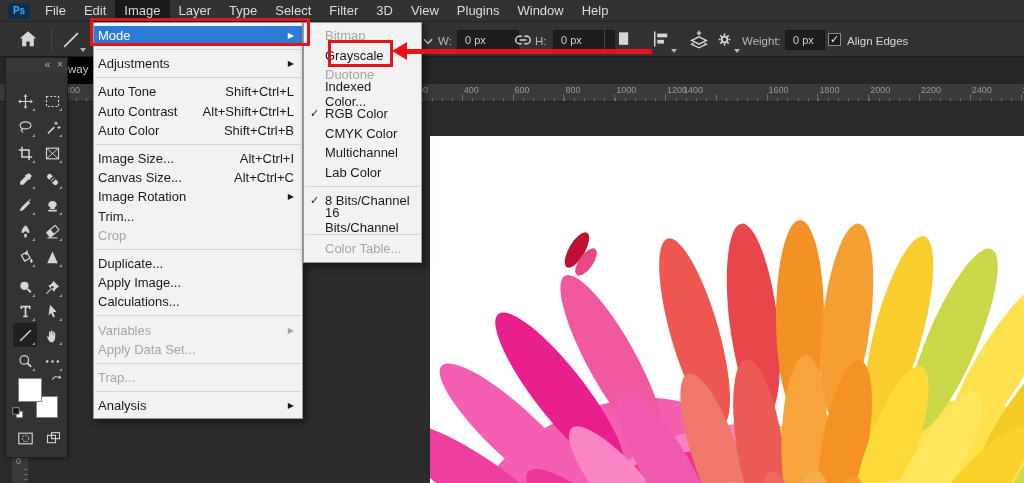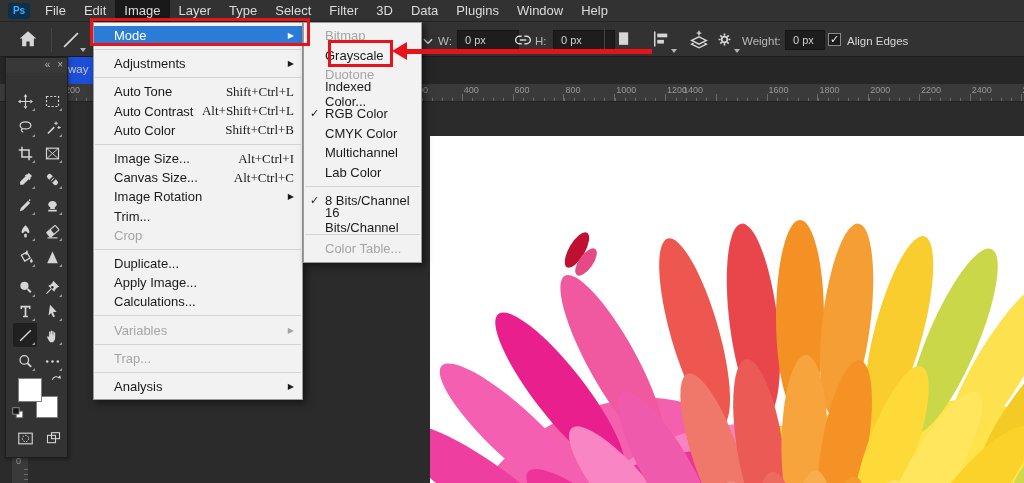--- a/index.html
+++ b/index.html
@@ -25,21 +25,21 @@
               width:62px; height:20px; top:8px; padding-left:7px; display:flex; align-items:center; }
   .ob-sep { width:1px; height:24px; background:#444; top:6px; }
   .ob-icon svg { display:block; }
   .drop-caret { position:absolute; width:0; height:0; border-left:3px solid transparent;
                 border-right:3px solid transparent; border-top:4px solid #b5b5b5; }
   #align-checkbox { width:13px; height:13px; background:#1d1d1d; border:1px solid #8a8a8a;
                     color:#eee; font-size:11px; line-height:11px; text-align:center; top:11px; }
 
   
   #tabstrip { position:absolute; left:0; top:57px; width:1024px; height:27px; background:#262626; z-index:3; }
-  #doc-tab { position:absolute; left:66px; top:57px; width:27px; height:27px; background:#1d4ed8;
+  #doc-tab { position:absolute; left:66px; top:57px; width:27px; height:27px; background:#000000;
              color:#c9c9c9; font-size:11.5px; padding:6px 0 0 2px; overflow:hidden; z-index:4; white-space:nowrap;}
   #ruler-h { position:absolute; left:0; top:84px; width:1024px; height:18px; background:#3a3a3a;
              border-bottom:1px solid #222; overflow:hidden; z-index:3; }
   .tick { position:absolute; width:1px; background:#6a6a6a; bottom:0; }
   .rlabel { position:absolute; top:1px; color:#999; font-size:9px; white-space:nowrap; }
   #ruler-v { position:absolute; left:12px; top:455px; width:16px; height:28px; background:#3a3a3a; z-index:3;
              color:#999; font-size:9px; padding:1px 0 0 4px; }
   .vtick { position:absolute; height:1px; width:4px; background:#6a6a6a; right:0; }
 
   
@@ -58,25 +58,25 @@
                 border-left:3px solid transparent; border-bottom:3px solid #9a9a9a; }
   .swatch { position:absolute; border:1px solid #808080; background:#fff; }
 
   
   .menu-panel { position:absolute; background:#f2f2f2; border:1px solid #9b9b9b;
                 box-shadow:3px 3px 7px rgba(0,0,0,.5); z-index:40; padding:3px 0; }
   #image-menu { left:93px; top:22px; width:210px; }
   #mode-submenu { left:303px; top:22px; width:119px; }
   .menu-item { position:relative; height:19.2px; display:flex; align-items:center;
                color:#1a1a1a; font-size:13px; padding:0 8px 0 0; cursor:default; }
-  #image-menu .menu-item { padding-left:20px; }
+  #image-menu .menu-item { padding-left:4px; }
   #mode-submenu .menu-item { padding-left:21px; height:19.5px; }
   .menu-item.disabled { color:#a5a5a5; }
   .menu-item.highlighted { background:#2b7cd7; color:#ffffff; }
-  .menu-item .shortcut { margin-left:auto;font-family:Liberation Serif, serif; }
+  .menu-item .shortcut { margin-left:auto; }
   .menu-item .subarrow { margin-left:auto; font-size:8px; }
   .menu-item .check { position:absolute; left:6px; font-size:11px; }
   .menu-sep { height:1px; background:#d4d4d4; margin:4px 1px; }
 
   
   .red-box { position:absolute; border:3px solid #e8121b; z-index:60; }
   #arrow-shaft { position:absolute; left:406px; top:49px; width:246px; height:5px; background:#e8121b; z-index:60; }
   #arrow-head { position:absolute; left:392px; top:42px; width:0; height:0; z-index:60;
                 border-top:9px solid transparent; border-bottom:9px solid transparent;
                 border-right:15px solid #e8121b; }
@@ -90,21 +90,21 @@
     <div id="ps-logo">Ps</div>
     <div id="menubar-items" style="display:flex;">
         <div class="mb-item">File</div>
         <div class="mb-item">Edit</div>
         <div class="mb-item active">Image</div>
         <div class="mb-item">Layer</div>
         <div class="mb-item">Type</div>
         <div class="mb-item">Select</div>
         <div class="mb-item">Filter</div>
         <div class="mb-item">3D</div>
-        <div class="mb-item">Data</div>
+        <div class="mb-item">View</div>
         <div class="mb-item">Plugins</div>
         <div class="mb-item">Window</div>
         <div class="mb-item">Help</div>
       </div>
   </div>
 
   <div id="optionsbar">
     <div class="ob-abs ob-icon" style="left:17px; top:6px;">
         <svg width="22" height="22" viewBox="0 0 24 24" fill="none">
           <path fill="#d6d6d6" d="M12 3.5l9 8h-2.6v8.5h-4.6v-5.4h-3.6v5.4H5.6V11.5H3z"></path>
@@ -582,20 +582,23 @@
         <span>Apply Image...</span>
       </div>
       <div class="menu-item">
         <span>Calculations...</span>
       </div>
       <div class="menu-sep"></div>
       <div class="menu-item disabled">
         <span>Variables</span>
         <span class="subarrow">▶</span>
       </div>
+      <div class="menu-item disabled">
+        <span>Apply Data Set...</span>
+      </div>
       <div class="menu-sep"></div>
       <div class="menu-item disabled">
         <span>Trap...</span>
       </div>
       <div class="menu-sep"></div>
       <div class="menu-item">
         <span>Analysis</span>
         <span class="subarrow">▶</span>
       </div>
     </div>

